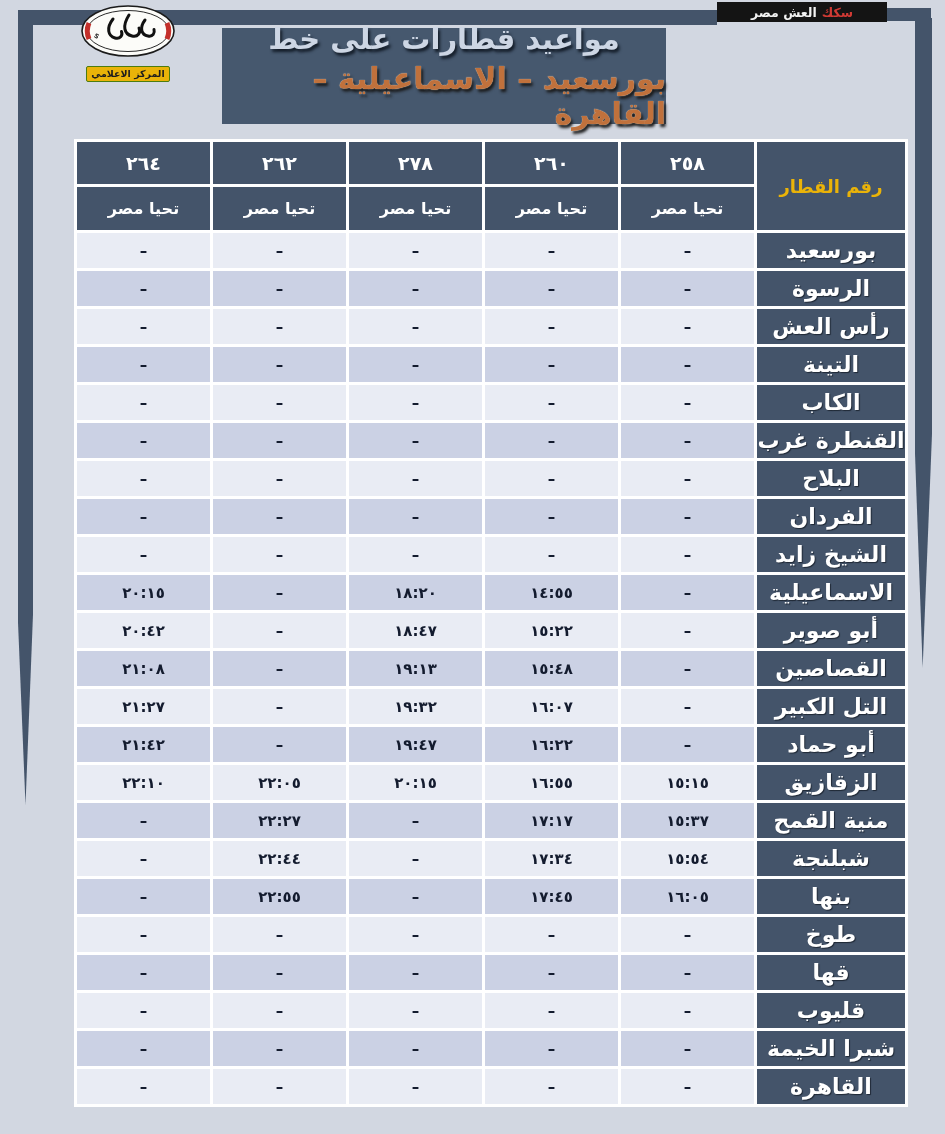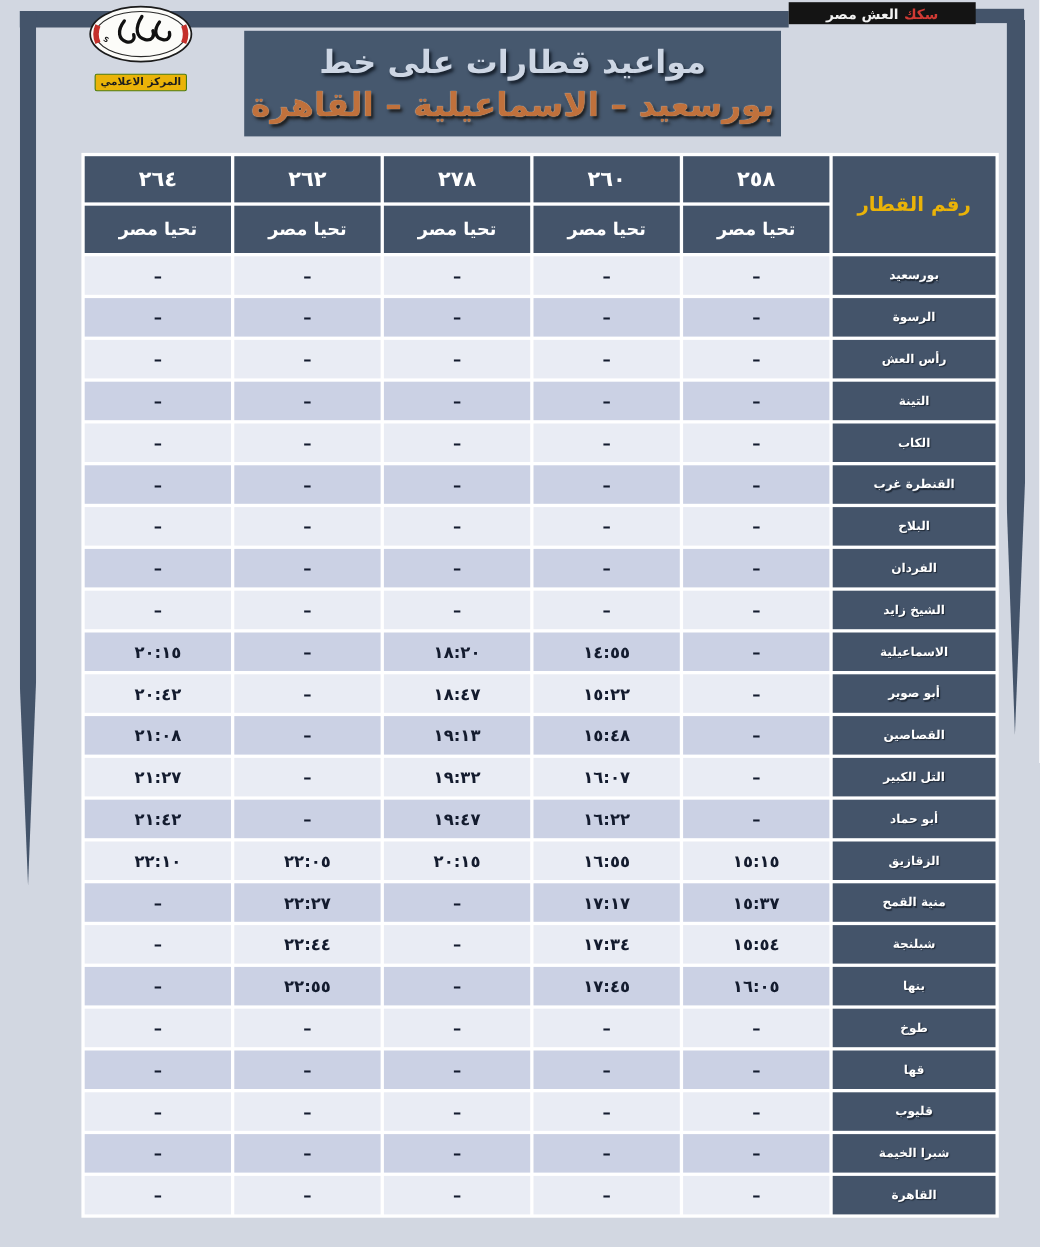--- a/index.html
+++ b/index.html
@@ -32,33 +32,33 @@
     font-size:12.5px;font-weight:bold;letter-spacing:.5px;}
   .banner .red{color:var(--red);}
   .banner .white{color:#f2f2f2;}
 
   
   .logo{position:absolute;left:80px;top:4px;width:96px;text-align:center;z-index:3;}
   .logo-label{display:inline-block;margin-top:1px;background:#eab308;border:1px solid #4d7c0f;
     border-radius:2px;padding:0 4px;font-size:9.5px;font-weight:bold;color:#1d1d1d;line-height:14px;}
 
   
-  .title-block{position:absolute;left:222px;top:28px;width:488px;height:96px;background:var(--title-bg);
+  .title-block{position:absolute;left:222px;top:28px;width:444px;height:96px;background:var(--title-bg);
     display:flex;flex-direction:column;align-items:center;justify-content:center;gap:5px;z-index:2;}
   .title-line1{color:#cdd6e4;font-size:29px;font-weight:bold;text-shadow:2px 3px 3px #141d29;}
   .title-line2{color:var(--orange);font-size:30px;font-weight:bold;
     text-shadow:0 0 1px #f3e7d4, 2px 3px 3px #1a1a1a;}
 
   
   table.timetable{position:absolute;left:74px;top:139px;border-spacing:3px;background:#fff;direction:rtl;z-index:2;}
   table.timetable th,table.timetable td{padding:0;text-align:center;vertical-align:middle;}
   th.corner{width:148px;background:var(--dark);color:#eab308;font-size:18px;font-weight:bold;}
   th.num{width:133px;height:42px;background:var(--dark);color:#fff;font-size:19px;font-weight:bold;letter-spacing:1px;}
   th.tname{width:133px;height:43px;background:var(--dark);color:#fff;font-size:16px;font-weight:bold;}
-  th.station{width:148px;height:30px;background:var(--dark);color:#fff;font-size:11px;font-weight:bold;
+  th.station{width:148px;height:30px;background:var(--dark);color:#fff;font-size:22px;font-weight:bold;
     text-shadow:1px 1px 1px #1f2835;}
   td.time{height:35px;font-size:15px;font-weight:bold;color:var(--time-color);}
   tr.odd td.time{background:var(--row-light);}
   tr.even td.time{background:var(--row-dark);}
 </style>
 </head>
 <body>
 
 <div class="page">
 

